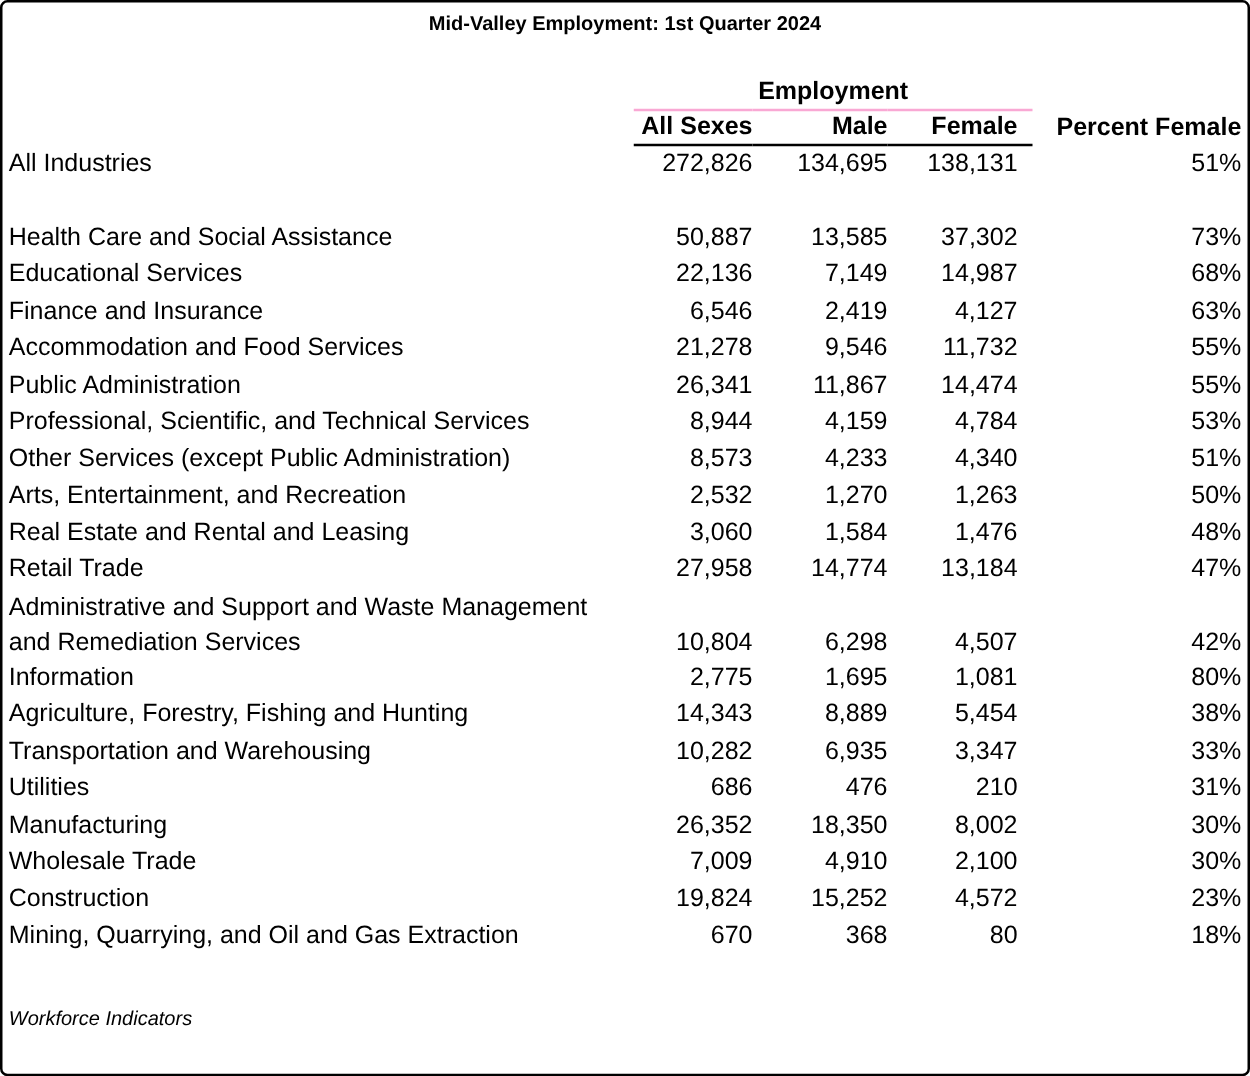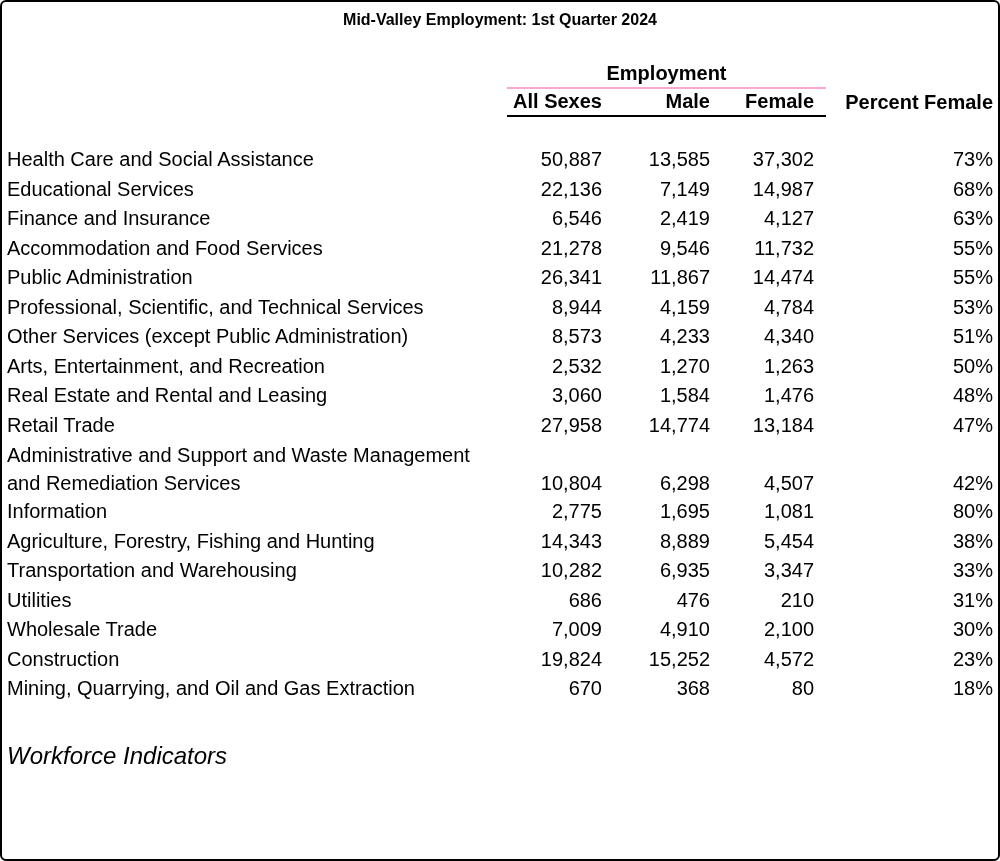--- a/index.html
+++ b/index.html
@@ -66,21 +66,21 @@
   tbody tr.spacer-row { height: 29px; }
   tbody tr.two-line { height: 57px; margin-top: 43px; }
   tbody tr.two-line td {
     vertical-align: bottom;
     line-height: 28px;
     white-space: normal;
   }
   .footnote {
     margin-top: 40px;
     padding-left: 5px;
-    font-size: 24px;
+    font-size: 16px;
     font-style: italic;
     line-height: 23px;
   }
 </style>
 </head>
 <body>
 
 <div class="page">
 
   <div class="title">Mid-Valley Employment: 1st Quarter 2024</div>
@@ -101,20 +101,30 @@
       </tr>
       <tr class="header-row">
         <td></td>
         <td class="num underlined">All Sexes</td>
         <td class="num underlined">Male</td>
         <td class="num underlined c4pad">Female</td>
         <td class="num c5pad">Percent Female</td>
       </tr>
     </thead>
     <tbody>
+        <tr class="data-row total-row">
+    <td class="label-cell">
+      <div>All Industries</div>
+
+    </td>
+    <td class="num">272,826</td>
+    <td class="num">134,695</td>
+    <td class="num c4pad">138,131</td>
+    <td class="num c5pad">51%</td>
+  </tr>
         <tr class="spacer-row">
           <td colspan="5"></td>
         </tr>
         <tr class="data-row">
     <td class="label-cell">
       <div>Health Care and Social Assistance</div>
 
     </td>
     <td class="num">50,887</td>
     <td class="num">13,585</td>
@@ -256,20 +266,30 @@
       <div>Utilities</div>
 
     </td>
     <td class="num">686</td>
     <td class="num">476</td>
     <td class="num c4pad">210</td>
     <td class="num c5pad">31%</td>
   </tr>
         <tr class="data-row">
     <td class="label-cell">
+      <div>Manufacturing</div>
+
+    </td>
+    <td class="num">26,352</td>
+    <td class="num">18,350</td>
+    <td class="num c4pad">8,002</td>
+    <td class="num c5pad">30%</td>
+  </tr>
+        <tr class="data-row">
+    <td class="label-cell">
       <div>Wholesale Trade</div>
 
     </td>
     <td class="num">7,009</td>
     <td class="num">4,910</td>
     <td class="num c4pad">2,100</td>
     <td class="num c5pad">30%</td>
   </tr>
         <tr class="data-row">
     <td class="label-cell">

